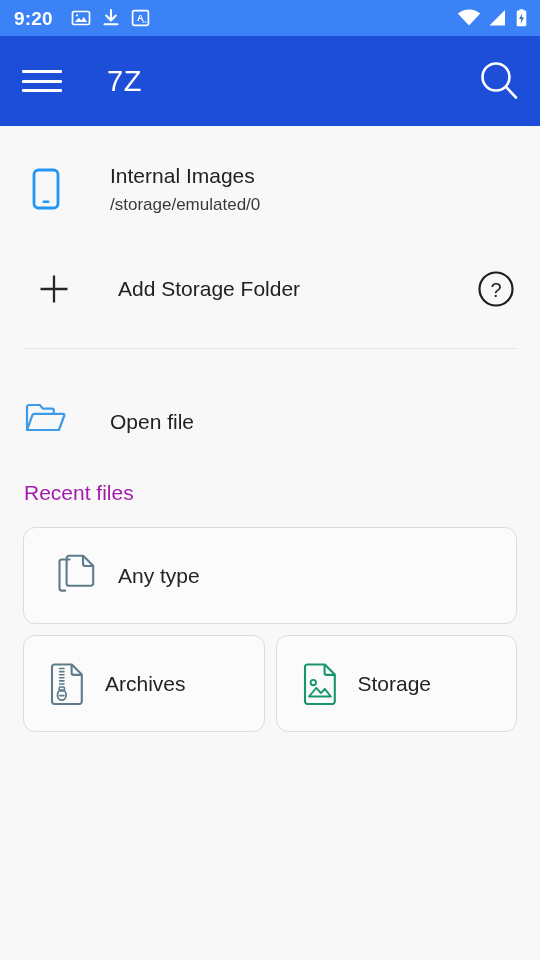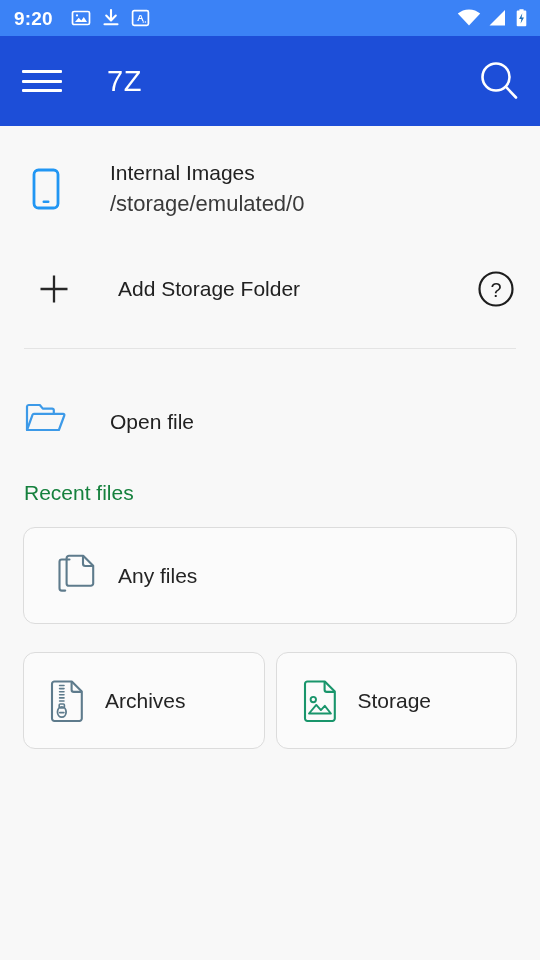--- a/index.html
+++ b/index.html
@@ -56,51 +56,51 @@
   }
   .row-icon{
     width:44px; min-width:44px;
     display:flex; align-items:center; justify-content:center;
   }
   .row-texts{ margin-left:42px; }
   .row-title{
     font-size:21px; color:#212121; line-height:1.25;
   }
   .row-sub{
-    font-size:22px; color:#3a3a3a; margin-top:4px; line-height:1.25;
+    font-size:17px; color:#3a3a3a; margin-top:4px; line-height:1.25;
   }
 
   #row-internal-storage{ height:78px; margin-top:24px; }
   #row-add-storage{ height:66px; margin-top:28px;padding-left:32px; }
 
   .help-btn{ margin-left:auto; cursor:pointer; display:flex; align-items:center; }
 
   .divider{
     height:1px; background:#e4e4e4;
     margin:26px 24px 0 24px;
   }
 
   #row-open-file{ height:60px; margin-top:26px;align-items:flex-end; }
 
   .section-title{
-    font-size:21px; color:#15803d;
+    font-size:21px; color:#a21caf;
     padding:0 24px; margin-top:46px;
   }
 
   
   .cards{ padding:0 23px; margin-top:22px; }
   .card{
     background:#fbfbfb;
     border:1px solid #dcdcdc;
     border-radius:12px;
     display:flex; align-items:center;
     cursor:pointer;
   }
   .card-wide{ height:97px; padding-left:32px; }
-  .card-row{ display:flex; gap:11px; margin-top:28px; }
+  .card-row{ display:flex; gap:11px; margin-top:11px; }
   .card-half{ flex:1; height:97px; padding-left:22px; }
   .card-icon{ display:flex; align-items:center; justify-content:center; width:42px; min-width:42px; }
   .card-label{
     font-size:21px; color:#242424; margin-left:20px; line-height:1;
   }
   .card-half .card-label{ margin-left:17px; }
 </style>
 </head>
 <body>
 
@@ -212,21 +212,21 @@
   <div class="cards">
 
     <div class="card card-wide">
       <div class="card-icon">
         <svg width="42" height="46" viewBox="0 0 42 46">
           <path d="M13.5 6.5H5.8A2.3 2.3 0 0 0 3.5 8.8v26.5a2.3 2.3 0 0 0 2.3 2.3h3.4" fill="none" stroke="#5e7b8c" stroke-width="2.1" stroke-linecap="round" stroke-linejoin="round"></path>
           <path d="M13 2.8h14.2l10 10v17.6a2.4 2.4 0 0 1-2.4 2.4H13a2.4 2.4 0 0 1-2.4-2.4V5.2A2.4 2.4 0 0 1 13 2.8z" fill="none" stroke="#5e7b8c" stroke-width="2.1" stroke-linejoin="round"></path>
           <path d="M27 2.8v8a2.2 2.2 0 0 0 2.2 2.2h8" fill="none" stroke="#5e7b8c" stroke-width="2.1" stroke-linejoin="round"></path>
         </svg>
       </div>
-      <div class="card-label">Any files</div>
+      <div class="card-label">Any type</div>
     </div>
 
     <div class="card-row">
       <div class="card card-half">
         <div class="card-icon">
           <svg width="36" height="44" viewBox="0 0 36 44">
             <path d="M5.4 2.5h17.4l10 10v27.1a2.4 2.4 0 0 1-2.4 2.4H5.4A2.4 2.4 0 0 1 3 39.6V4.9a2.4 2.4 0 0 1 2.4-2.4z" fill="none" stroke="#5e7b8c" stroke-width="2.1" stroke-linejoin="round"></path>
             <path d="M22.6 2.5v8.2a2.2 2.2 0 0 0 2.2 2.2H33" fill="none" stroke="#5e7b8c" stroke-width="2.1" stroke-linejoin="round"></path>
             <g stroke="#5e7b8c" stroke-width="1.6" stroke-linecap="round">
               <path d="M10.6 6.5h4.4M10.6 9.6h4.4M10.6 12.7h4.4M10.6 15.8h4.4M10.6 18.9h4.4M10.6 22h4.4"></path>

